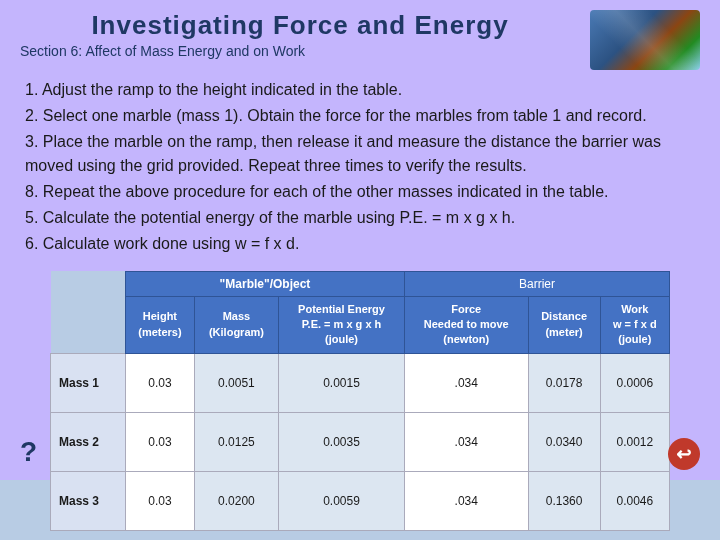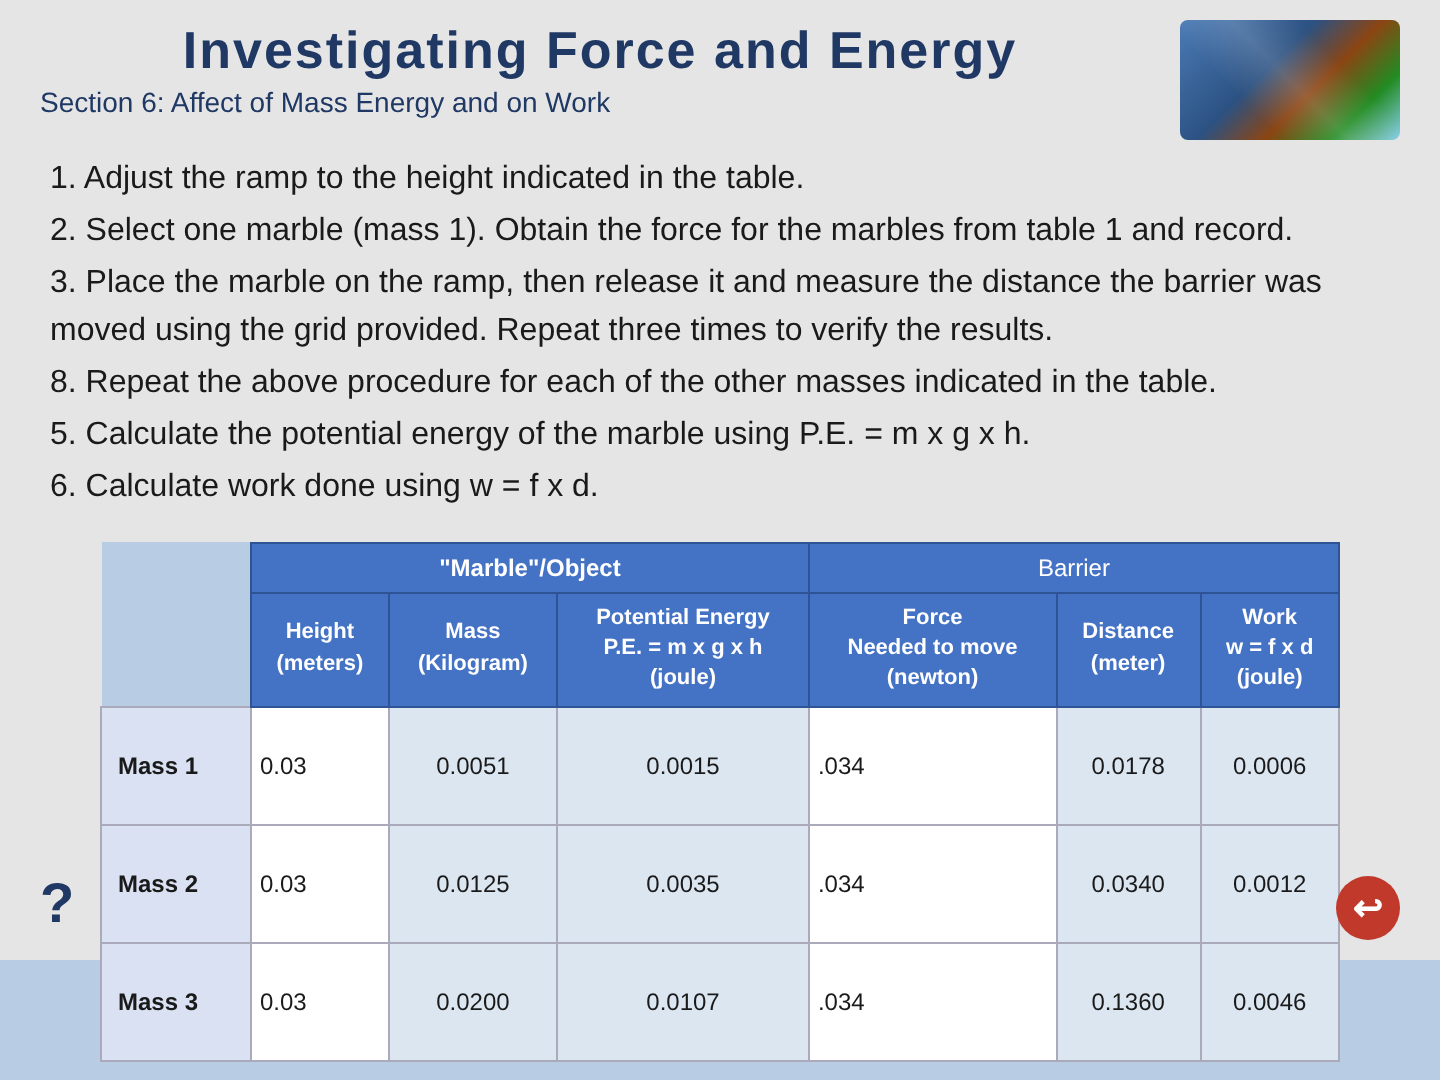--- a/index.html
+++ b/index.html
@@ -10,21 +10,21 @@
       background: #b8cce4;
       font-family: Arial, sans-serif;
       font-size: 13px;
       overflow: hidden;
       position: relative;
     }
 
     .main-container {
       width: 720px;
       height: 480px;
-      background: #e5e5e5;
+      background: #c4b5fd;
       padding: 10px 20px 10px 20px;
       position: relative;
     }
 
     .header-area {
       display: flex;
       justify-content: space-between;
       align-items: flex-start;
       margin-bottom: 8px;
     }
@@ -121,20 +121,21 @@
     .row-label {
       background: #d9e1f2;
       text-align: left;
       padding: 22px 8px;
       font-weight: bold;
       border: 1px solid #aab;
       color: #1a1a1a;
     }
 
     .cell-normal {
+      text-align: center;
       padding: 6px 4px;
       border: 1px solid #aab;
       background: #ffffff;
       color: #1a1a1a;
     }
 
     .cell-blue {
       text-align: center;
       padding: 6px 0;
       border: 1px solid #aab;
@@ -223,21 +224,21 @@
           <td class="cell-blue">0.0125</td>
           <td class="cell-blue">0.0035</td>
           <td class="cell-normal">.034</td>
           <td class="cell-blue">0.0340</td>
           <td class="cell-blue">0.0012</td>
         </tr>
         <tr>
           <td class="row-label">Mass 3</td>
           <td class="cell-normal">0.03</td>
           <td class="cell-blue">0.0200</td>
-          <td class="cell-blue">0.0107</td>
+          <td class="cell-blue">0.0059</td>
           <td class="cell-normal">.034</td>
           <td class="cell-blue">0.1360</td>
           <td class="cell-blue">0.0046</td>
         </tr>
       </tbody>
     </table>
   </div>
 
   <div class="question-mark">?</div>
   <div class="back-icon">

